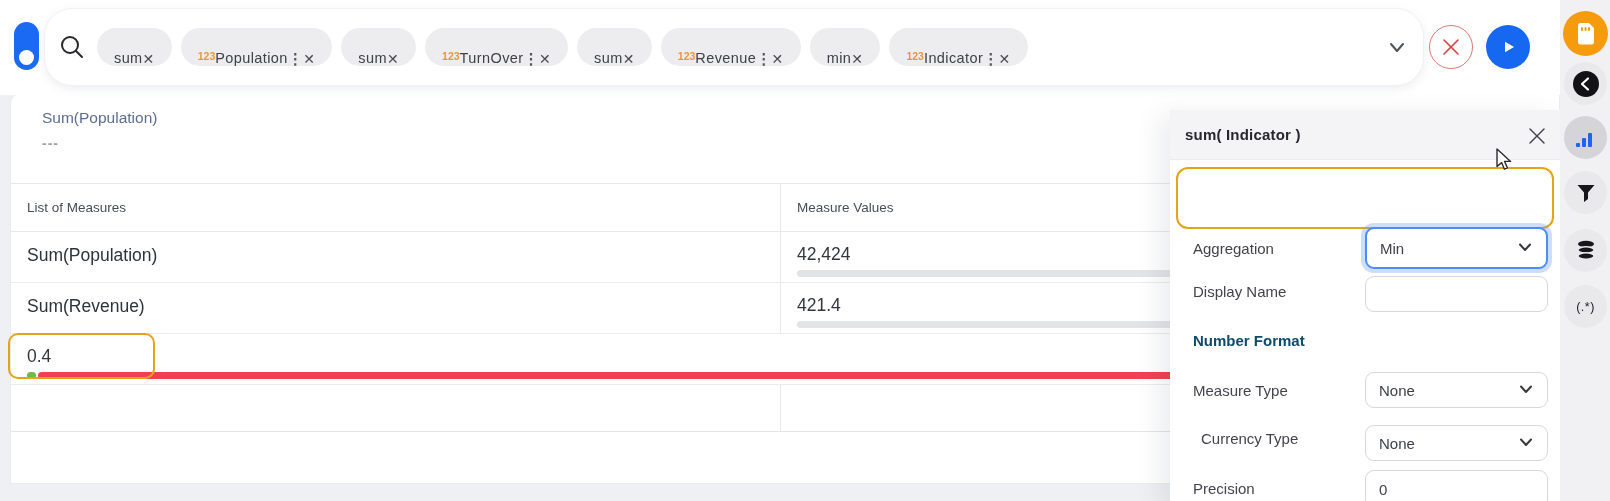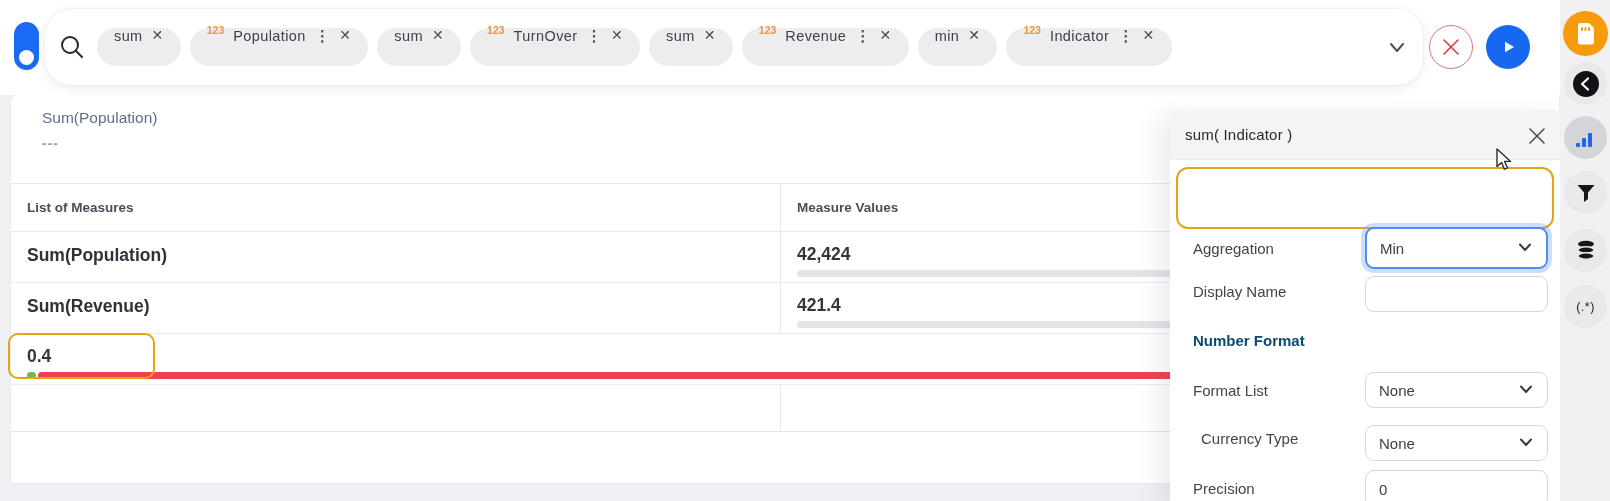--- a/index.html
+++ b/index.html
@@ -8,56 +8,56 @@
 
   
   .topbar { position:absolute; left:0; top:0; width:1560px; height:95px; background:#fff; z-index:4; }
   .logo { position:absolute; left:14px; top:22px; width:25px; height:48px; border-radius:13px; background:#1a6af3; }
   .logo .knob { position:absolute; left:5px; bottom:5px; width:15px; height:15px; border-radius:50%; background:#fff; }
   .search-shell { position:absolute; left:44px; top:8px; width:1380px; height:78px; background:#fff;
                   border:1px solid #f1f1f4; border-radius:28px; box-shadow:0 3px 10px rgba(140,150,170,.16);
                   display:flex; align-items:center; }
   .search-icon { margin-left:13px; display:flex; }
   .tokens { display:flex; align-items:center; gap:9px; margin-left:11px; }
-  .chip { display:flex; align-items:flex-start; gap:9px; height:38px; padding:0 17px; background:#ededef;
+  .chip { display:flex; align-items:flex-end; height:38px; padding:0 17px; background:#ededef;
           border-radius:19px; font-size:14.5px; color:#3f4149; letter-spacing:.4px; white-space:nowrap; cursor:pointer; }
   .chip .num { color:#e8963c; font-size:10.5px; font-weight:700; position:relative; top:-4px; letter-spacing:0; }
   .chip .dots { color:#54545c; font-size:15px; font-weight:700; line-height:1; }
   .chip .x { color:#4a4a52; font-size:14px; line-height:1; }
   .bar-chevron { position:absolute; left:1385px; top:35px; cursor:pointer; }
   .btn-clear { position:absolute; left:1429px; top:25px; width:44px; height:44px; border-radius:50%;
                background:#fff; border:1.5px solid #dd7a72; display:flex; align-items:center; justify-content:center; cursor:pointer; }
   .btn-run { position:absolute; left:1486px; top:25px; width:44px; height:44px; border-radius:50%;
              background:#1668f0; display:flex; align-items:center; justify-content:center; cursor:pointer; }
 
   
   .card { position:absolute; left:10px; top:92px; width:1550px; height:392px; background:#fff;
           border:1px solid #ebecef; border-radius:12px 0 0 0; z-index:1; }
   .widget-title { position:absolute; left:31px; top:16px; font-size:15.5px; color:#5e6d8f; }
   .widget-sub { position:absolute; left:31px; top:42px; font-size:14px; font-weight:700; letter-spacing:1px; color:#98a0ad; }
-  .mtable { position:absolute; left:0; top:90px; width:1548px;font-weight:bold; }
+  .mtable { position:absolute; left:0; top:90px; width:1548px; }
   .thead { display:flex; height:49px; border-top:1px solid #e7e8ea; border-bottom:1px solid #e8e9eb; }
   .col-name { width:770px; border-right:1px solid #e8e9eb; padding-left:16px; }
   .col-val  { flex:1; padding-left:16px; }
   .thead .col-name, .thead .col-val { font-size:13.5px; color:#484d58; line-height:48px; }
   .trow { display:flex; height:51px; border-bottom:1px solid #ebecee; position:relative; }
   .trow .col-name { padding-top:13px; font-size:17.5px; color:#2f323a; }
   .trow .col-val  { padding-top:12px; font-size:17.5px; color:#33363d; }
   .trow.empty { height:47px; border-bottom:1px solid #e4e5e8; }
   .val-bar { display:flex; align-items:center; gap:2px; margin-top:5px; width:calc(100% - 6px); height:7px; }
   .val-bar .seg { height:7px; border-radius:4px; }
   .hl-box { position:absolute; left:-3px; top:-1px; width:147px; height:46px;
             border:2px solid #e4a418; border-radius:10px; pointer-events:none; }
 
   
   .panel { position:absolute; left:1170px; top:110px; width:390px; height:391px; background:#fff;
            box-shadow:-10px 6px 24px rgba(60,70,90,.10); z-index:5; }
   .panel-head { height:50px; background:#f4f4f6; border-bottom:1px solid #ececef;
                 display:flex; align-items:center; padding-left:15px;
-                font-size:15px; font-weight:400; color:#27272c; letter-spacing:.2px; }
+                font-size:15px; font-weight:700; color:#27272c; letter-spacing:.2px; }
   .panel-close { position:absolute; right:10px; top:13px; width:26px; height:26px; display:flex;
                  align-items:center; justify-content:center; cursor:pointer; }
   .pfield { position:absolute; left:0; width:100%; }
   .pfield .plabel { position:absolute; left:23px; font-size:15px; color:#43434b; white-space:nowrap; }
   .pfield .plabel.bold { font-weight:700; color:#0c4a6e; }
   .pctrl { position:absolute; left:195px; width:183px; background:#fff; border:1px solid #d7d7dc;
            border-radius:9px; display:flex; align-items:center; justify-content:space-between;
            padding:0 13px; font-size:15px; color:#3f4149; cursor:pointer; }
   .pctrl.focused { border:2px solid #4e8df6; box-shadow:0 0 0 4px rgba(110,160,250,.35); }
   .panel-hl { position:absolute; left:6px; top:57px; width:378px; height:62px;
@@ -217,21 +217,21 @@
         <div class="pfield">
           <span class="plabel" style="top: 123px;">Display Name</span>
           <div class="pctrl" style="top: 116px; height: 36px;">
             <span></span>
           </div>
         </div>
         <div class="pfield">
           <span class="plabel bold" style="top: 172px;">Number Format</span>
         </div>
         <div class="pfield">
-          <span class="plabel" style="top: 222px;">Format List</span>
+          <span class="plabel" style="top: 222px;">Measure Type</span>
           <div class="pctrl" style="top: 212px; height: 36px;">
             <span>None</span>
             <span><svg width="16" height="16" viewBox="0 0 16 16">
                 <polyline points="3,5.5 8,11 13,5.5" fill="none" stroke="#3a3a40" stroke-width="2" stroke-linecap="round" stroke-linejoin="round"></polyline>
               </svg></span>
           </div>
         </div>
         <div class="pfield">
           <span class="plabel" style="top: 270px; margin-left: 8px;">Currency Type</span>
           <div class="pctrl" style="top: 265px; height: 36px;">

